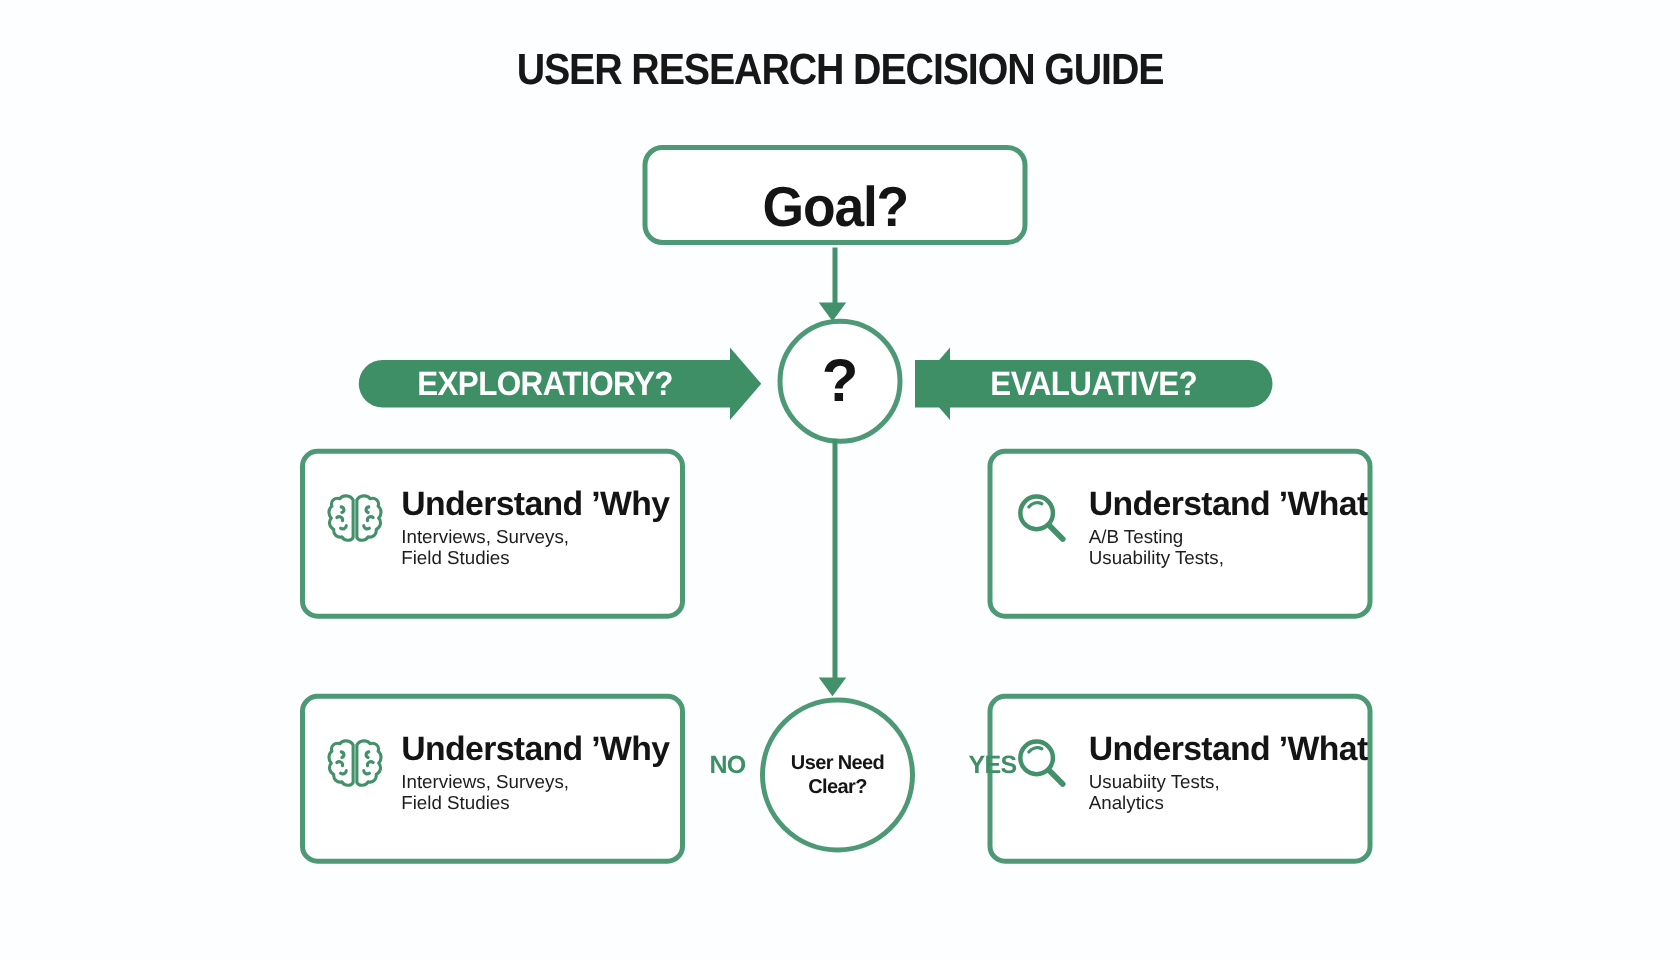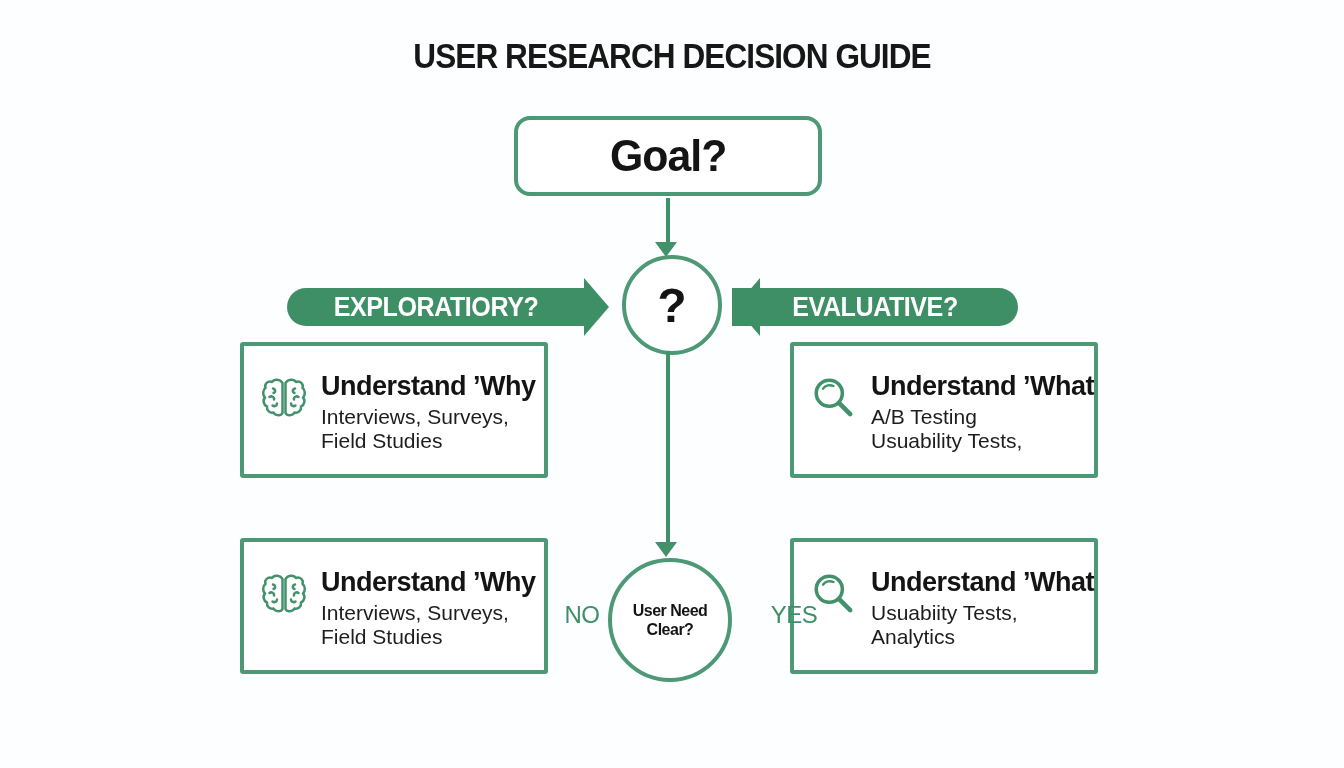--- a/index.html
+++ b/index.html
@@ -15,21 +15,21 @@
   .title{
     top:36px;left:0;width:1344px;text-align:center;
     font-size:35px;font-weight:bold;letter-spacing:-1px;color:#171717;
     transform:scaleX(0.9);transform-origin:50% 50%;
   }
 
   
   .goal-box{
     left:514px;top:116px;width:308px;height:80px;box-sizing:border-box;
     border:4px solid #4d9976;border-radius:16px;background:#ffffff;
-    display:flex;align-items:center;justify-content:center;
+    display:flex;align-items:flex-end;justify-content:center;
   }
   .goal-label{font-size:45px;font-weight:bold;color:#141414;letter-spacing:-1px;transform:scaleX(0.95);}
 
   
   .vline{width:4px;background:#43916a;}
   .head-down{width:0;height:0;border-left:11px solid transparent;border-right:11px solid transparent;border-top:15px solid #43916a;}
 
   
   .q-circle{
     left:622px;top:255px;width:92px;height:92px;
@@ -50,41 +50,41 @@
     transform:scaleX(0.93);white-space:nowrap;
   }
   .head-right{left:584px;top:278px;width:0;height:0;
     border-top:29px solid transparent;border-bottom:29px solid transparent;border-left:25px solid #3f8f66;}
   .head-left{left:735px;top:278px;width:0;height:0;
     border-top:29px solid transparent;border-bottom:29px solid transparent;border-right:25px solid #3f8f66;}
 
   
   .card{
     width:308px;height:136px;box-sizing:border-box;
-    border:4px solid #4d9976;border-radius:3px;background:#ffffff;
-    display:flex;align-items:flex-start;padding:25px 14px 0 16px;
+    border:4px solid #4d9976;border-radius:14px;background:#ffffff;
+    display:flex;align-items:flex-start;padding:25px 14px 0 16px;margin-top:17px;
   }
   .card .icon-wrap{width:48px;height:48px;flex:0 0 auto;margin-right:13px;margin-top:3px;}
   .card .icon-wrap svg{width:100%;height:100%;display:block;}
   .card-title{font-size:27px;font-weight:bold;color:#141414;letter-spacing:-0.5px;margin-bottom:3px;white-space:nowrap;}
-  .card-line{font-size:21px;color:#1d1d1d;line-height:1.13;white-space:nowrap;}
+  .card-line{font-size:15px;color:#1d1d1d;line-height:1.13;white-space:nowrap;}
   .card.tl{left:240px;top:342px;}
   .card.tr{left:790px;top:342px;}
   .card.bl{left:240px;top:538px;}
   .card.br{left:790px;top:538px;}
 
   
   .need-circle{
     left:608px;top:558px;width:116px;height:116px;
     border:4px solid #4d9976;border-radius:50%;background:#ffffff;
     display:flex;flex-direction:column;align-items:center;justify-content:center;
   }
   .need-line{font-size:16px;font-weight:bold;color:#141414;line-height:1.2;letter-spacing:-0.5px;}
   .no-label,.yes-label{
-    font-size:24px;font-weight:normal;color:#3f8f66;letter-spacing:-0.5px;
+    font-size:20px;font-weight:bold;color:#3f8f66;letter-spacing:-0.5px;
   }
   .no-label{left:557px;top:601px;width:50px;text-align:center;}
   .yes-label{left:733px;top:601px;width:56px;text-align:center;margin-left:33px;}
 </style>
 </head>
 <body>
 
 <div class="abs title">USER RESEARCH DECISION GUIDE</div>
 
 <div class="abs goal-box">

